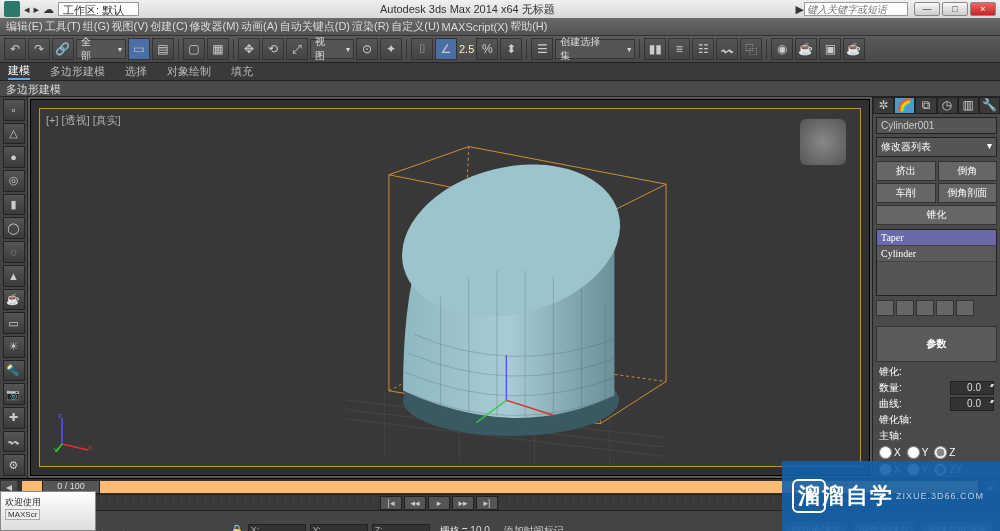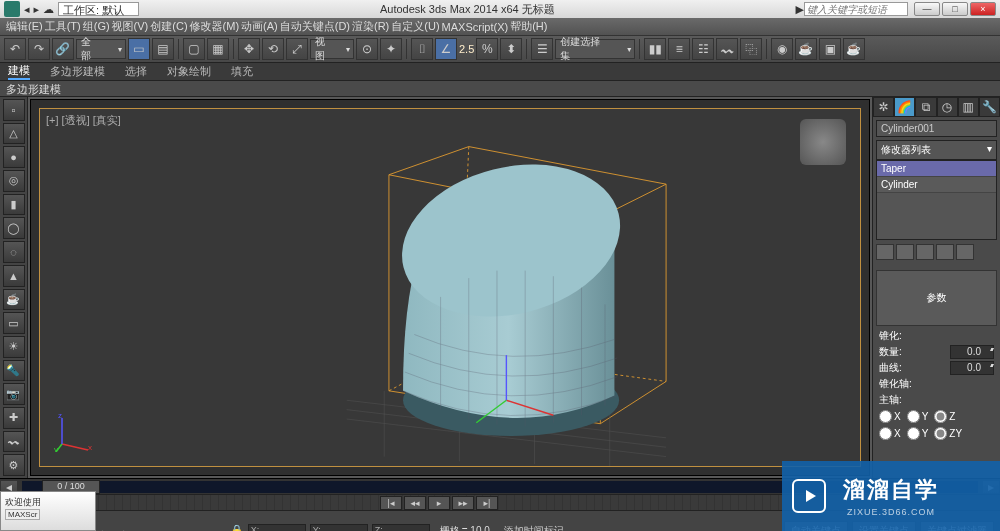--- a/index.html
+++ b/index.html
@@ -46,55 +46,55 @@
 .cmd-tabs { display:flex; height:20px; background:#3a3a3a; }
 .cmd-tab { flex:1; display:flex; align-items:center; justify-content:center; border:1px solid #222; font-size:12px; }
 .cmd-tab.active { background:#4a9aca; }
 .objname { background:#555; border:1px solid #222; padding:2px 4px; margin:3px; font-size:10px; }
 .modlist-dd { background:#555; border:1px solid #222; padding:2px 4px; margin:0 3px; font-size:10px; position:relative; color:#fff; }
 .modlist-dd::after{content:"▾"; position:absolute; right:4px;}
 .modbtns { display:grid; grid-template-columns:1fr 1fr; gap:2px; margin:4px 3px; }
 .modbtn { background:#666; border:1px solid #333; text-align:center; padding:2px 0; font-size:10px; color:#fff; }
 .modbtn.wide { grid-column: span 2; }
 .stack { background:#555; border:1px solid #222; margin:0 3px; height:80px; font-size:10px; }
-.stack .row { padding:2px 4px; background:#5a5a5a; border-bottom:1px solid #444; color:#fff; }
+.stack .row { padding:2px 4px; background:#5a5a5a; border-bottom:1px solid #444; color:#fff;font-family:Liberation Serif, serif; }
 .stack .row.sel { background:#6a6aaa; }
 .stackicons { display:flex; gap:2px; margin:4px 3px; }
 .stackicons .si { width:18px; height:16px; background:#666; border:1px solid #333; }
-.rollhead { background:#5a5a5a; border:1px solid #333; text-align:center; padding:20px; margin:6px 3px 2px; font-size:10px; color:#fff; }
+.rollhead { background:#5a5a5a; border:1px solid #333; text-align:center; padding:10px; margin:6px 3px 2px; font-size:10px; color:#fff;font-weight:bold; }
 .paramrow { display:flex; align-items:center; justify-content:space-between; padding:1px 6px; font-size:10px; color:#fff; }
 .paramrow .spinner { width:44px; height:14px; background:#333; border:1px solid #222; text-align:right; padding-right:12px; position:relative; color:#ddd; font-size:10px; }
 .paramrow .spinner::after { content:"▴▾"; position:absolute; right:1px; top:-1px; font-size:6px; letter-spacing:-2px; }
 .radios { display:flex; gap:6px; padding:2px 6px; font-size:10px; color:#fff; }
 .radios label { display:flex; align-items:center; gap:2px; }
 .radios input { accent-color:#888; }
 
 .timeline { height: 16px; background:#333; display:flex; align-items:center; border-top:1px solid #000; }
-.timeline .slider { flex:1; height:12px; background:#0f172a; margin:0 4px; position:relative; }
+.timeline .slider { flex:1; height:12px; background:#fdba74; margin:0 4px; position:relative; }
 .timeline .handle { position:absolute; left:20px; top:-1px; width:58px; height:14px; background:#555; border:1px solid #222; text-align:center; font-size:9px; color:#ddd; }
 
 .trackbar { height: 16px; background:#3a3a3a; display:flex; align-items:center; border-top:1px solid #222; position:relative; }
 .trackbar .ruler { flex:1; height:100%; background:repeating-linear-gradient(90deg,#333 0,#333 1px,#3a3a3a 1px,#3a3a3a 8px); }
 .transport { display: flex; position: absolute; left: 380px; gap: 2px; }
 .transport .tt { width: 22px; height: 14px; background: #555; border: 1px solid #222; display:flex; align-items:center; justify-content:center; font-size:9px; }
 
 .statusbar { height: 40px; background:#444; border-top:1px solid #222; display:flex; }
 .sb-left { width:226px; }
 .sb-sel { padding:2px 6px; font-size:10px; color:#ddd; }
 .sb-hint { padding:0 6px; font-size:10px; color:#bbb; }
 .sb-coords { display:flex; align-items:center; gap:4px; padding:4px; }
 .sb-coords .cf { width:58px; height:14px; background:#333; border:1px solid #222; font-size:9px; padding:0 2px; color:#aaa; }
 .sb-grid { display:flex; align-items:center; gap:2px; font-size:10px; color:#ddd; padding:0 6px; }
 .sb-right { margin-left:auto; display:flex; align-items:center; gap:4px; padding:0 6px; }
 .autokey { background:#666; border:1px solid #333; padding:2px 6px; font-size:10px; color:#fff; }
 
 .welcome { position:absolute; bottom:0; left:0; height:40px; width:96px; background:linear-gradient(#fff,#ddd); border:1px solid #888; padding:4px; font-size:9px; color:#333; }
 .welcome .tab { background:#eee; border:1px solid #aaa; padding:0 2px; display:inline-block; font-size:8px; }
 
-.brand { position:absolute; right:0; bottom:0; width:218px; height:70px; background: rgba(18,98,170,0.9); color:#fff; display:flex; align-items:center; justify-content:center; flex-direction:column; gap:2px; }
+.brand { position:absolute; right:0; bottom:0; width:218px; height:70px; background: rgba(18,98,170,0.9); color:#fff; display:flex; align-items:center; justify-content:center; gap:2px; }
 .brand .big { font-size:22px; font-weight:bold; letter-spacing:2px; }
 .brand .url { font-size:9px; letter-spacing:1px; color: rgba(255,255,255,0.7); }
 .brand .play { position:absolute; left:10px; width:34px; height:34px; border:2px solid #fff; border-radius:6px; display:flex; align-items:center; justify-content:center; }
 .brand .play::after { content:""; border-left:10px solid #fff; border-top:6px solid transparent; border-bottom:6px solid transparent; margin-left:3px; }
 
 svg.cyl { position:absolute; inset:0; width:100%; height:100%; }
 </style>
 </head>
 <body>
 
@@ -263,20 +263,27 @@
     <div class="cmd-tabs">
       <div class="cmd-tab">✲</div>
       <div class="cmd-tab active">🌈</div>
       <div class="cmd-tab">⧉</div>
       <div class="cmd-tab">◷</div>
       <div class="cmd-tab">▥</div>
       <div class="cmd-tab">🔧</div>
     </div>
     <div class="objname">Cylinder001</div>
     <div class="modlist-dd">修改器列表</div>
+    <div class="modbtns">
+      <div class="modbtn">挤出</div>
+      <div class="modbtn">倒角</div>
+      <div class="modbtn">车削</div>
+      <div class="modbtn">倒角剖面</div>
+      <div class="modbtn wide">锥化</div>
+    </div>
     <div class="stack">
       <div class="row sel">Taper</div>
       <div class="row">Cylinder</div>
     </div>
     <div class="stackicons">
       <div class="si"></div>
       <div class="si"></div>
       <div class="si"></div>
       <div class="si"></div>
       <div class="si"></div>

